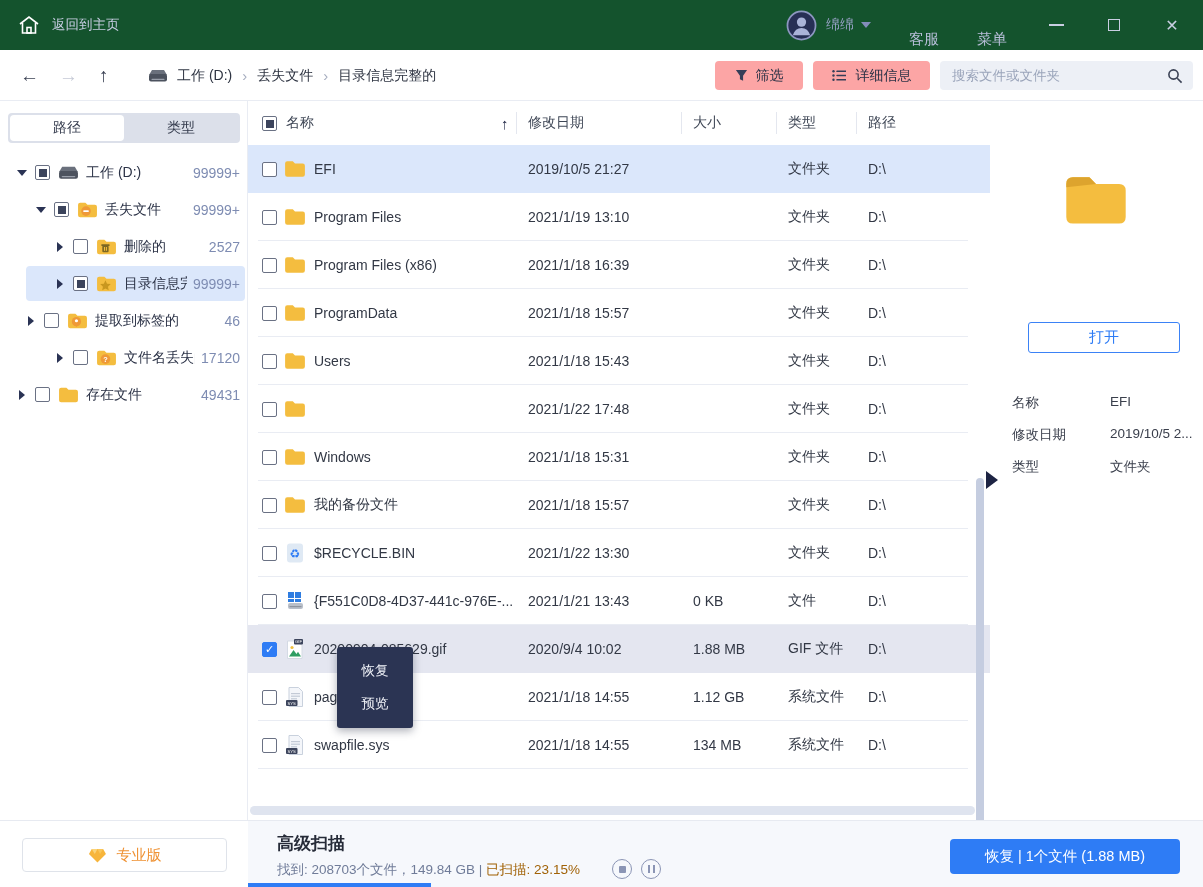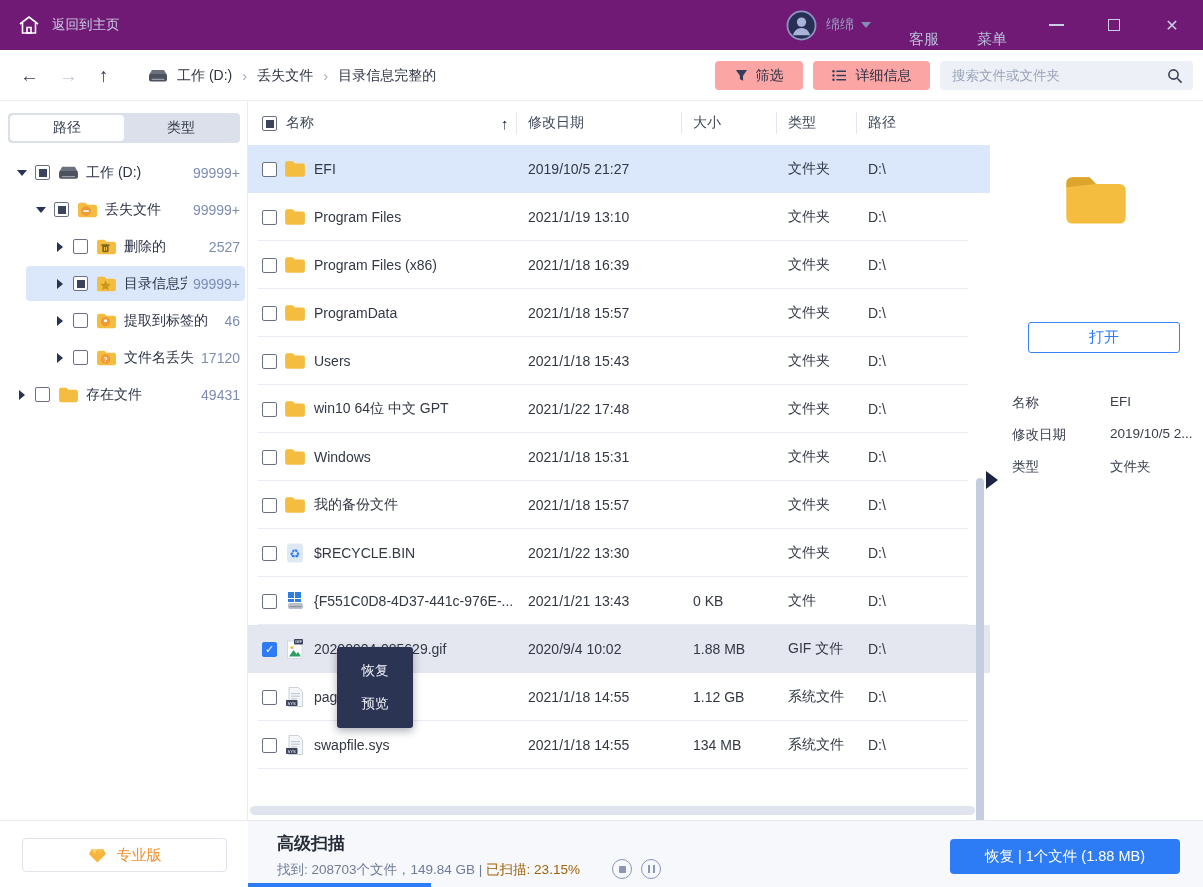--- a/index.html
+++ b/index.html
@@ -1,21 +1,21 @@
 <!DOCTYPE html>
 <html><head>
 <meta charset="utf-8">
 <style>
   * { margin:0; padding:0; box-sizing:border-box; }
   html,body { width:1203px; height:887px; overflow:hidden; }
   body { font-family:"Liberation Sans","DejaVu Sans",sans-serif; background:#fff; }
   .app { position:relative; width:1203px; height:887px; background:#fff; overflow:hidden; }
 
   
-  .titlebar { position:absolute; left:0; top:0; width:1203px; height:50px; background:#701a75;
+  .titlebar { position:absolute; left:0; top:0; width:1203px; height:50px; background:#14532d;
               display:flex; align-items:center; justify-content:space-between; }
   .tb-left { display:flex; align-items:center; padding-left:18px; gap:12px; }
   .home-ic { width:22px; height:20px; display:inline-flex; }
   .tb-home-label { color:#c7cde2; font-size:13.5px; cursor:default; }
   .tb-right { display:flex; align-items:center; padding-right:22px; }
   .avatar { width:31px; height:31px; display:inline-flex; margin-right:9px; }
   .uname { color:#98a2c6; font-size:14px; }
   .caret { width:0; height:0; border-left:5px solid transparent; border-right:5px solid transparent;
            border-top:6px solid #838dba; margin-left:7px; }
   .tb-link { color:#b7bed8; font-size:15px; margin-left:38px;margin-top:28px; }
@@ -298,21 +298,21 @@
               <svg viewBox="0 0 20 16">
                 <path d="M1 3 q0-2 2-2 l5 0 2 2 7 0 q2 0 2 2 l0 8 q0 2-2 2 l-14 0 q-2 0-2-2 z" fill="#f4bd3f"></path>
                 <path d="M9 4.5 L10.5 7.7 L14 8.1 L11.4 10.5 L12.1 14 L9 12.2 L5.9 14 L6.6 10.5 L4 8.1 L7.5 7.7 Z" fill="#c9971f"></path>
               </svg>
             </span>
             <span class="tree-label">目录信息完整的</span>
             <span class="tree-count">99999+</span>
           </div>
         </div>
         <div class="tree-row">
-          <div class="tr-in" style="padding-left: 54px;">
+          <div class="tr-in" style="padding-left: 25px;">
             <span class="tri">
               <i class="tri-col" style="display: block;"></i>
             </span>
             <span class="cbx"></span>
             <span class="node-ic">
               <svg viewBox="0 0 20 16">
                 <path d="M1 3 q0-2 2-2 l5 0 2 2 7 0 q2 0 2 2 l0 8 q0 2-2 2 l-14 0 q-2 0-2-2 z" fill="#f4bd3f"></path>
                 <circle cx="9" cy="8.6" r="4.4" fill="#ef9937"></circle>
                 <circle cx="9" cy="7.8" r="1.5" fill="#fff"></circle>
                 <path d="M9 13.8 L6.5 10.5 h5 z" fill="#ef9937"></path>
@@ -437,21 +437,20 @@
           <span class="cell c-type">文件夹</span>
           <span class="cell c-path">D:\</span>
         </div>
         <div class="trow">
           <span class="cbx"></span>
           <span class="ficon">
             <svg viewBox="0 0 20 16">
               <path d="M1 3 q0-2 2-2 l5 0 2 2 7 0 q2 0 2 2 l0 8 q0 2-2 2 l-14 0 q-2 0-2-2 z" fill="#f4bd3f"></path>
             </svg>
           </span>
-          <span class="cell c-name">win10 64位 中文 GPT</span>
           <span class="cell c-date">2021/1/22 17:48</span>
           <span class="cell c-size"></span>
           <span class="cell c-type">文件夹</span>
           <span class="cell c-path">D:\</span>
         </div>
         <div class="trow">
           <span class="cbx"></span>
           <span class="ficon">
             <svg viewBox="0 0 20 16">
               <path d="M1 3 q0-2 2-2 l5 0 2 2 7 0 q2 0 2 2 l0 8 q0 2-2 2 l-14 0 q-2 0-2-2 z" fill="#f4bd3f"></path>

